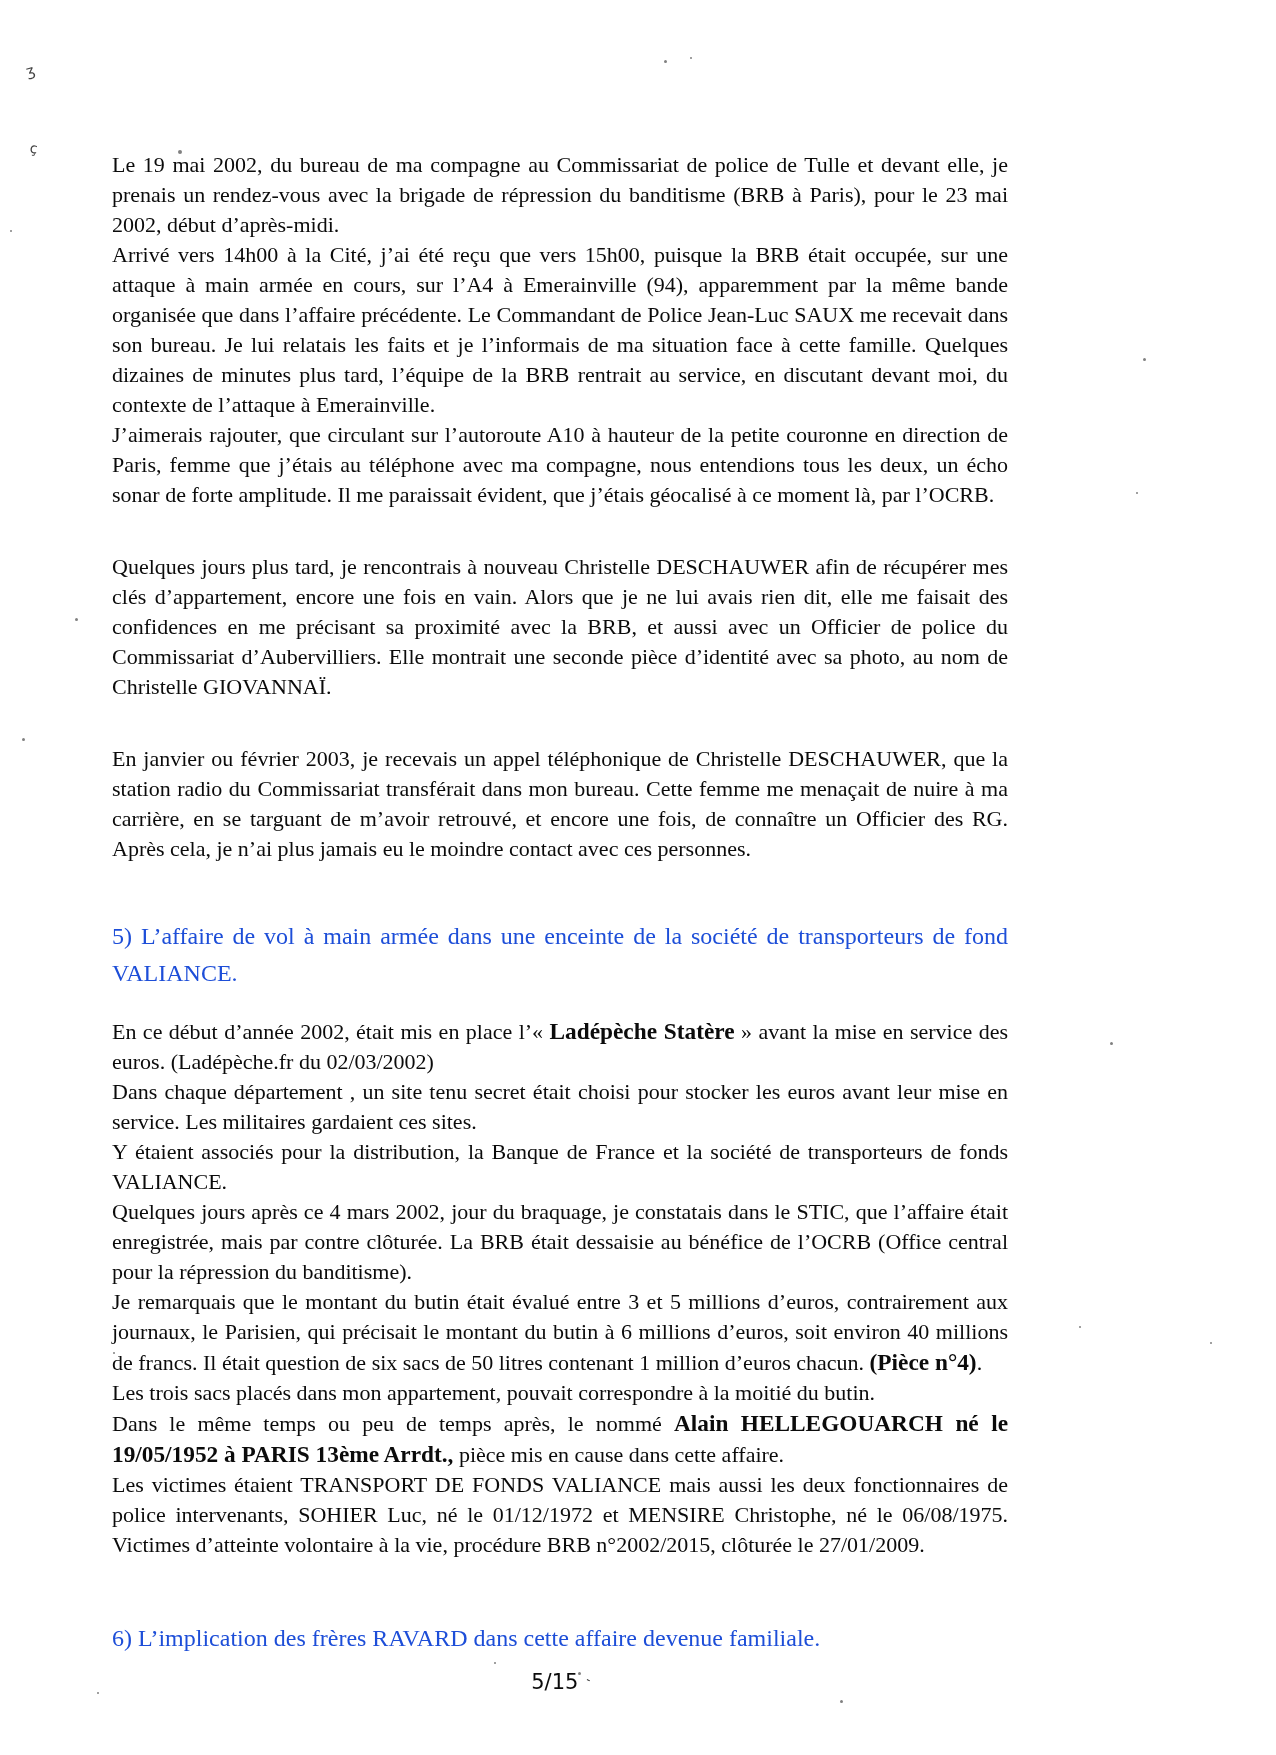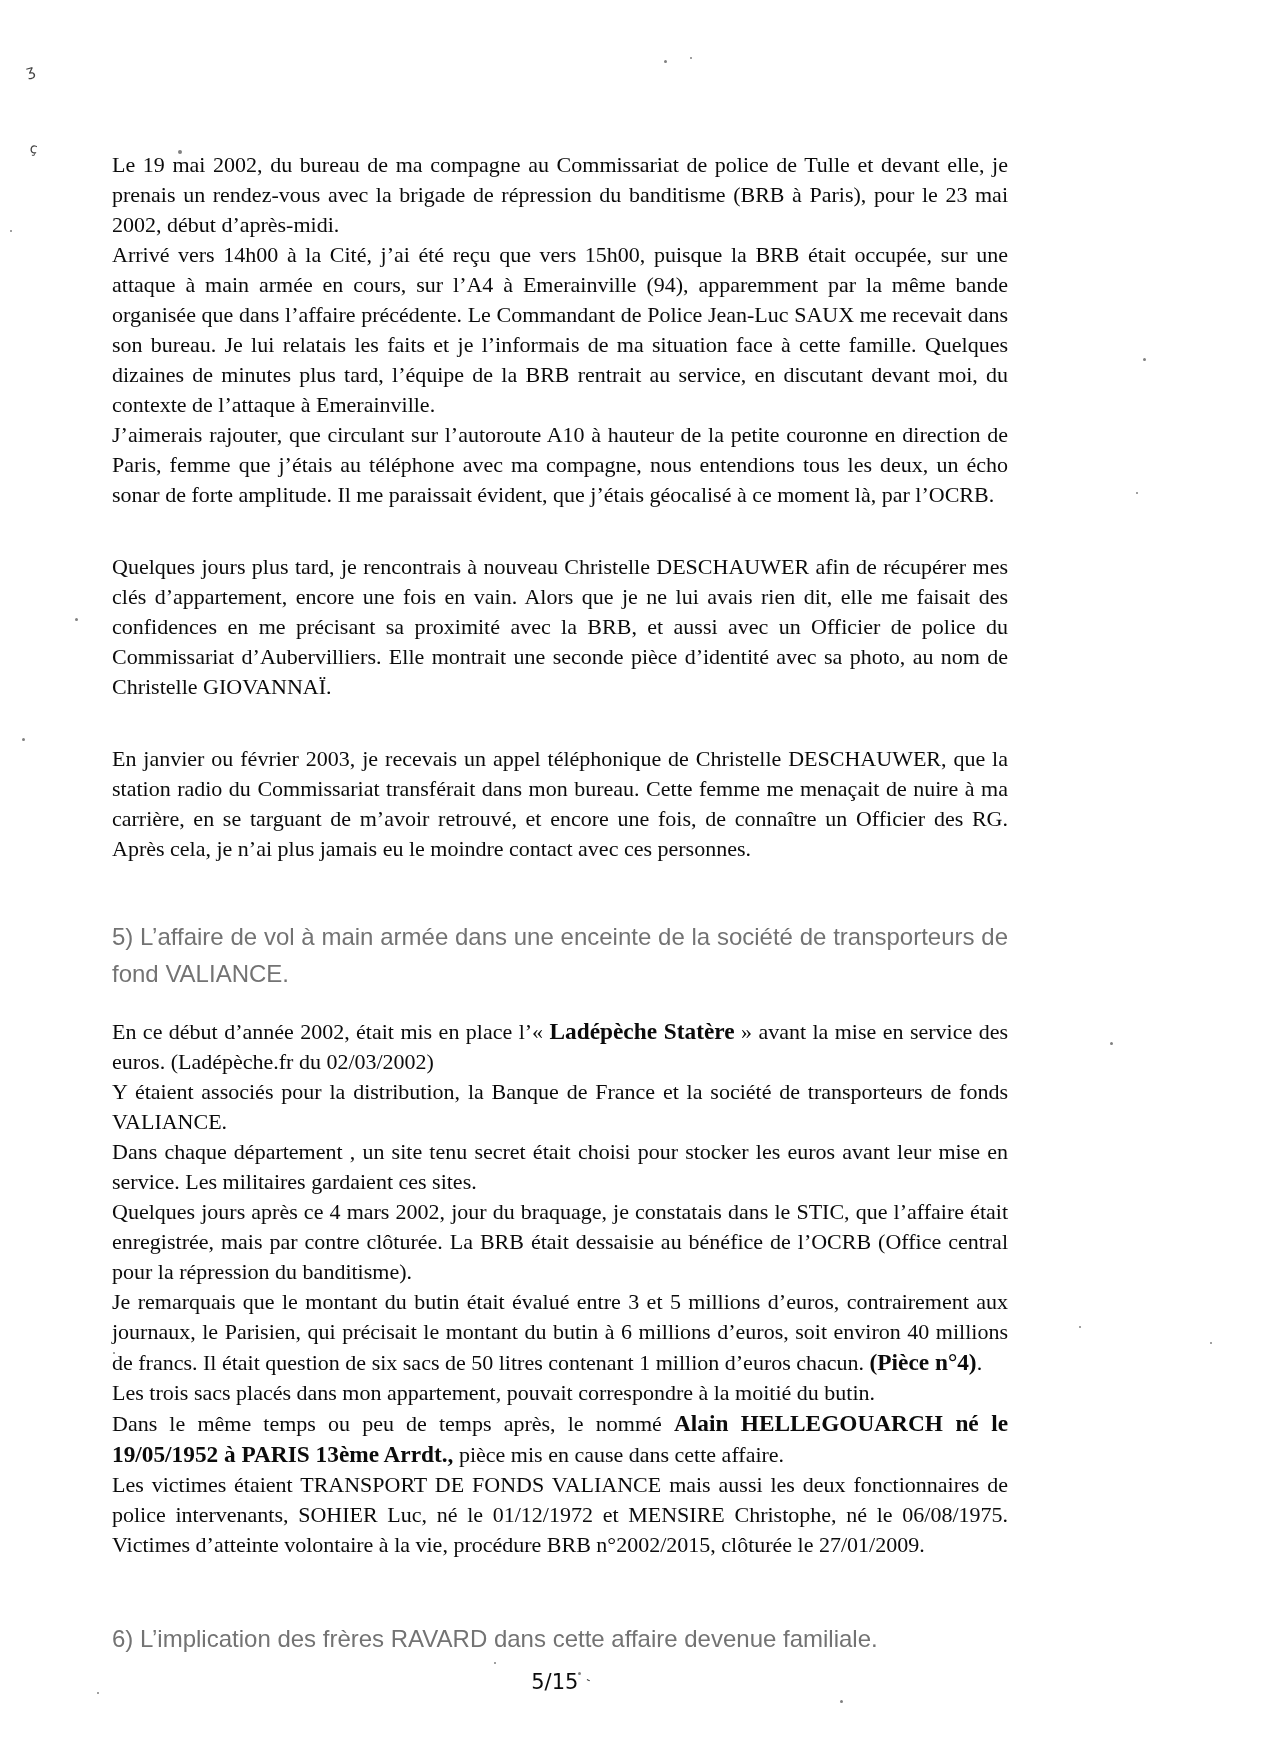--- a/index.html
+++ b/index.html
@@ -21,26 +21,26 @@
     line-height: 30px;
     color: #0b0b0b;
     margin-top: 44px;
   }
   .paragraph {
     text-align: justify;
     margin: 0;
   }
   .paragraph b { font-size: 1.06em; }
   .heading {
-    font-family: Liberation Sans, sans-serif;
+    font-family: Liberation Serif, serif;
     font-size: 24px;
     line-height: 37px;
     text-align: justify;
     margin: 0;
-    color: #737373;
+    color: #1d4ed8;
   }
   .spacer { width: 100%; }
   .footer-row {
     margin-top: 10px;
     text-align: center;
     font-family: "DejaVu Sans", sans-serif;
     font-size: 21px;
   }
   .pen-mark {
     display: inline-block;
@@ -97,22 +97,22 @@
       <p class="paragraph"><span>Arrivé vers 14h00 à la Cité,  j’ai été reçu que vers 15h00, puisque la BRB était occupée, sur une attaque à main armée en cours, sur l’A4 à Emerainville (94), apparemment par la même bande organisée que dans l’affaire précédente. Le Commandant de Police Jean-Luc SAUX me recevait dans son bureau. Je lui relatais les faits et je l’informais de ma situation face à cette famille. Quelques dizaines de minutes plus tard,  l’équipe de la BRB rentrait au service, en discutant devant moi, du contexte de l’attaque à Emerainville.</span></p>
       <p class="paragraph"><span>J’aimerais rajouter, que circulant sur l’autoroute A10 à hauteur de la petite couronne en direction de Paris, femme que j’étais au téléphone avec ma compagne,  nous entendions tous les deux, un écho sonar de forte amplitude. Il me paraissait évident, que j’étais géocalisé à ce moment là, par l’OCRB.</span></p>
       <div class="spacer" style="height: 42px;"></div>
       <p class="paragraph"><span>Quelques jours plus tard, je rencontrais à nouveau Christelle DESCHAUWER afin de récupérer mes clés d’appartement, encore une fois en vain. Alors que je ne lui avais rien dit, elle me faisait des confidences en me précisant sa proximité avec la BRB, et aussi avec un Officier de police du Commissariat d’Aubervilliers. Elle montrait une seconde pièce d’identité avec sa photo, au nom de Christelle GIOVANNAÏ.</span></p>
       <div class="spacer" style="height: 42px;"></div>
       <p class="paragraph"><span>En janvier ou février 2003, je recevais un appel téléphonique de Christelle DESCHAUWER, que la station radio du Commissariat transférait dans mon bureau. Cette femme me menaçait de nuire à ma carrière, en se targuant de m’avoir retrouvé,  et encore une fois,  de connaître  un Officier des RG. Après cela, je n’ai plus jamais eu le moindre contact avec ces personnes.</span></p>
       <div class="spacer" style="height: 54px;"></div>
       <p class="heading"><span>5) L’affaire de vol à main armée dans une enceinte de la société de transporteurs de fond VALIANCE.</span></p>
       <div class="spacer" style="height: 24px;"></div>
       <p class="paragraph"><span>En ce début d’année 2002, était mis en place l’« </span><b>Ladépèche Statère</b><span> » avant la mise en service des euros. (Ladépèche.fr du 02/03/2002)</span></p>
+      <p class="paragraph"><span>Dans chaque département , un site tenu secret était choisi pour stocker les euros avant leur mise en service. Les militaires gardaient ces sites.</span></p>
       <p class="paragraph"><span>Y étaient associés pour la distribution, la Banque de France et la société de transporteurs de fonds VALIANCE.</span></p>
-      <p class="paragraph"><span>Dans chaque département , un site tenu secret était choisi pour stocker les euros avant leur mise en service. Les militaires gardaient ces sites.</span></p>
       <p class="paragraph"><span>Quelques jours après ce 4 mars 2002, jour du braquage, je constatais dans le STIC, que l’affaire était enregistrée, mais par contre clôturée. La BRB était dessaisie au bénéfice de l’OCRB (Office central pour la répression du banditisme).</span></p>
       <p class="paragraph"><span>Je remarquais que le montant du butin était évalué entre 3 et 5 millions d’euros, contrairement aux journaux, le Parisien, qui précisait le montant du butin à 6 millions d’euros, soit environ 40 millions de francs. Il était question de six sacs de 50 litres contenant 1 million d’euros chacun. </span><b>(Pièce n°4)</b><span>.</span></p>
       <p class="paragraph"><span>Les trois sacs placés dans mon appartement, pouvait correspondre à la moitié du butin.</span></p>
       <p class="paragraph"><span>Dans le même temps ou peu de temps après, le nommé </span><b>Alain HELLEGOUARCH né le 19/05/1952 à PARIS 13ème Arrdt.,</b><span> pièce mis en cause dans cette affaire.</span></p>
       <p class="paragraph"><span>Les victimes étaient TRANSPORT DE FONDS VALIANCE mais aussi les deux fonctionnaires de police intervenants, SOHIER Luc, né le 01/12/1972 et MENSIRE Christophe, né le 06/08/1975. Victimes d’atteinte volontaire à la vie, procédure BRB n°2002/2015, clôturée le 27/01/2009.</span></p>
       <div class="spacer" style="height: 60px;"></div>
       <p class="heading"><span>6) L’implication des frères RAVARD dans cette affaire devenue familiale.</span></p>
       <div class="footer-row">
       <span>5/15</span><span class="pen-mark">-</span>
     </div>

